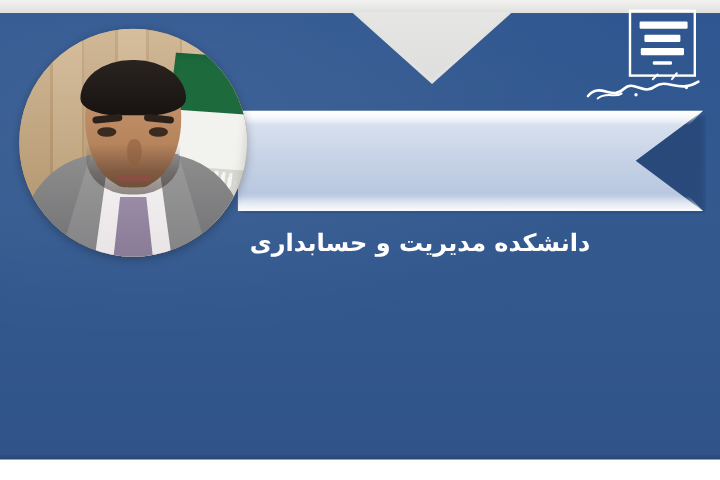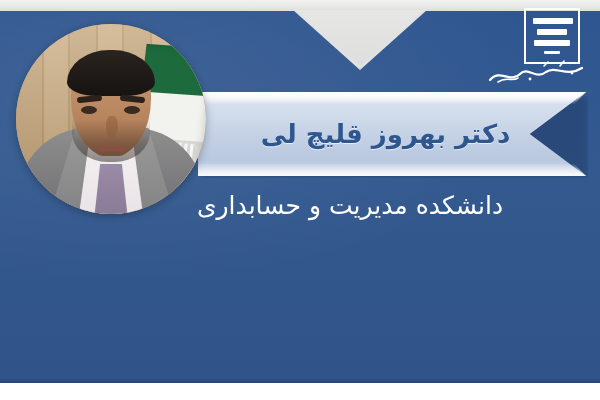--- a/index.html
+++ b/index.html
@@ -120,22 +120,22 @@
     color: #ffffff;
   }
   .subtitle-line-1 {
     font-size: 25px;
     font-weight: bold;
     line-height: 1.28;
     letter-spacing: -0.3px;
     white-space: nowrap;
   }
   .subtitle-line-2 {
-    font-size: 25px;
-    font-weight: normal;
+    font-size: 20px;
+    font-weight: bold;
     line-height: 1.28;
     letter-spacing: -0.3px;
     white-space: nowrap;
   }
 
   
   .portrait {
     position: absolute;
     left: 16px; top: 24px;
     width: 190px; height: 190px;
@@ -339,21 +339,20 @@
   <div class="blue-panel"></div>
 
   <div class="top-notch"></div>
   <div class="top-notch-inner"></div>
 
   <div class="ribbon-shadow"></div>
   <div class="ribbon"></div>
   <div class="ribbon-hi"></div>
   <div class="ribbon-lo"></div>
 
-  <div class="ribbon-name">دکتر بهروز قلیچ لی</div>
 
   <div class="subtitle-block">
     <div class="subtitle-line-2">دانشکده مدیریت و حسابداری</div>
   </div>
 
   <div class="portrait">
     <div class="portrait-scene">
       <div class="wall"></div>
       <div class="wall-shade"></div>
       <div class="flag">

